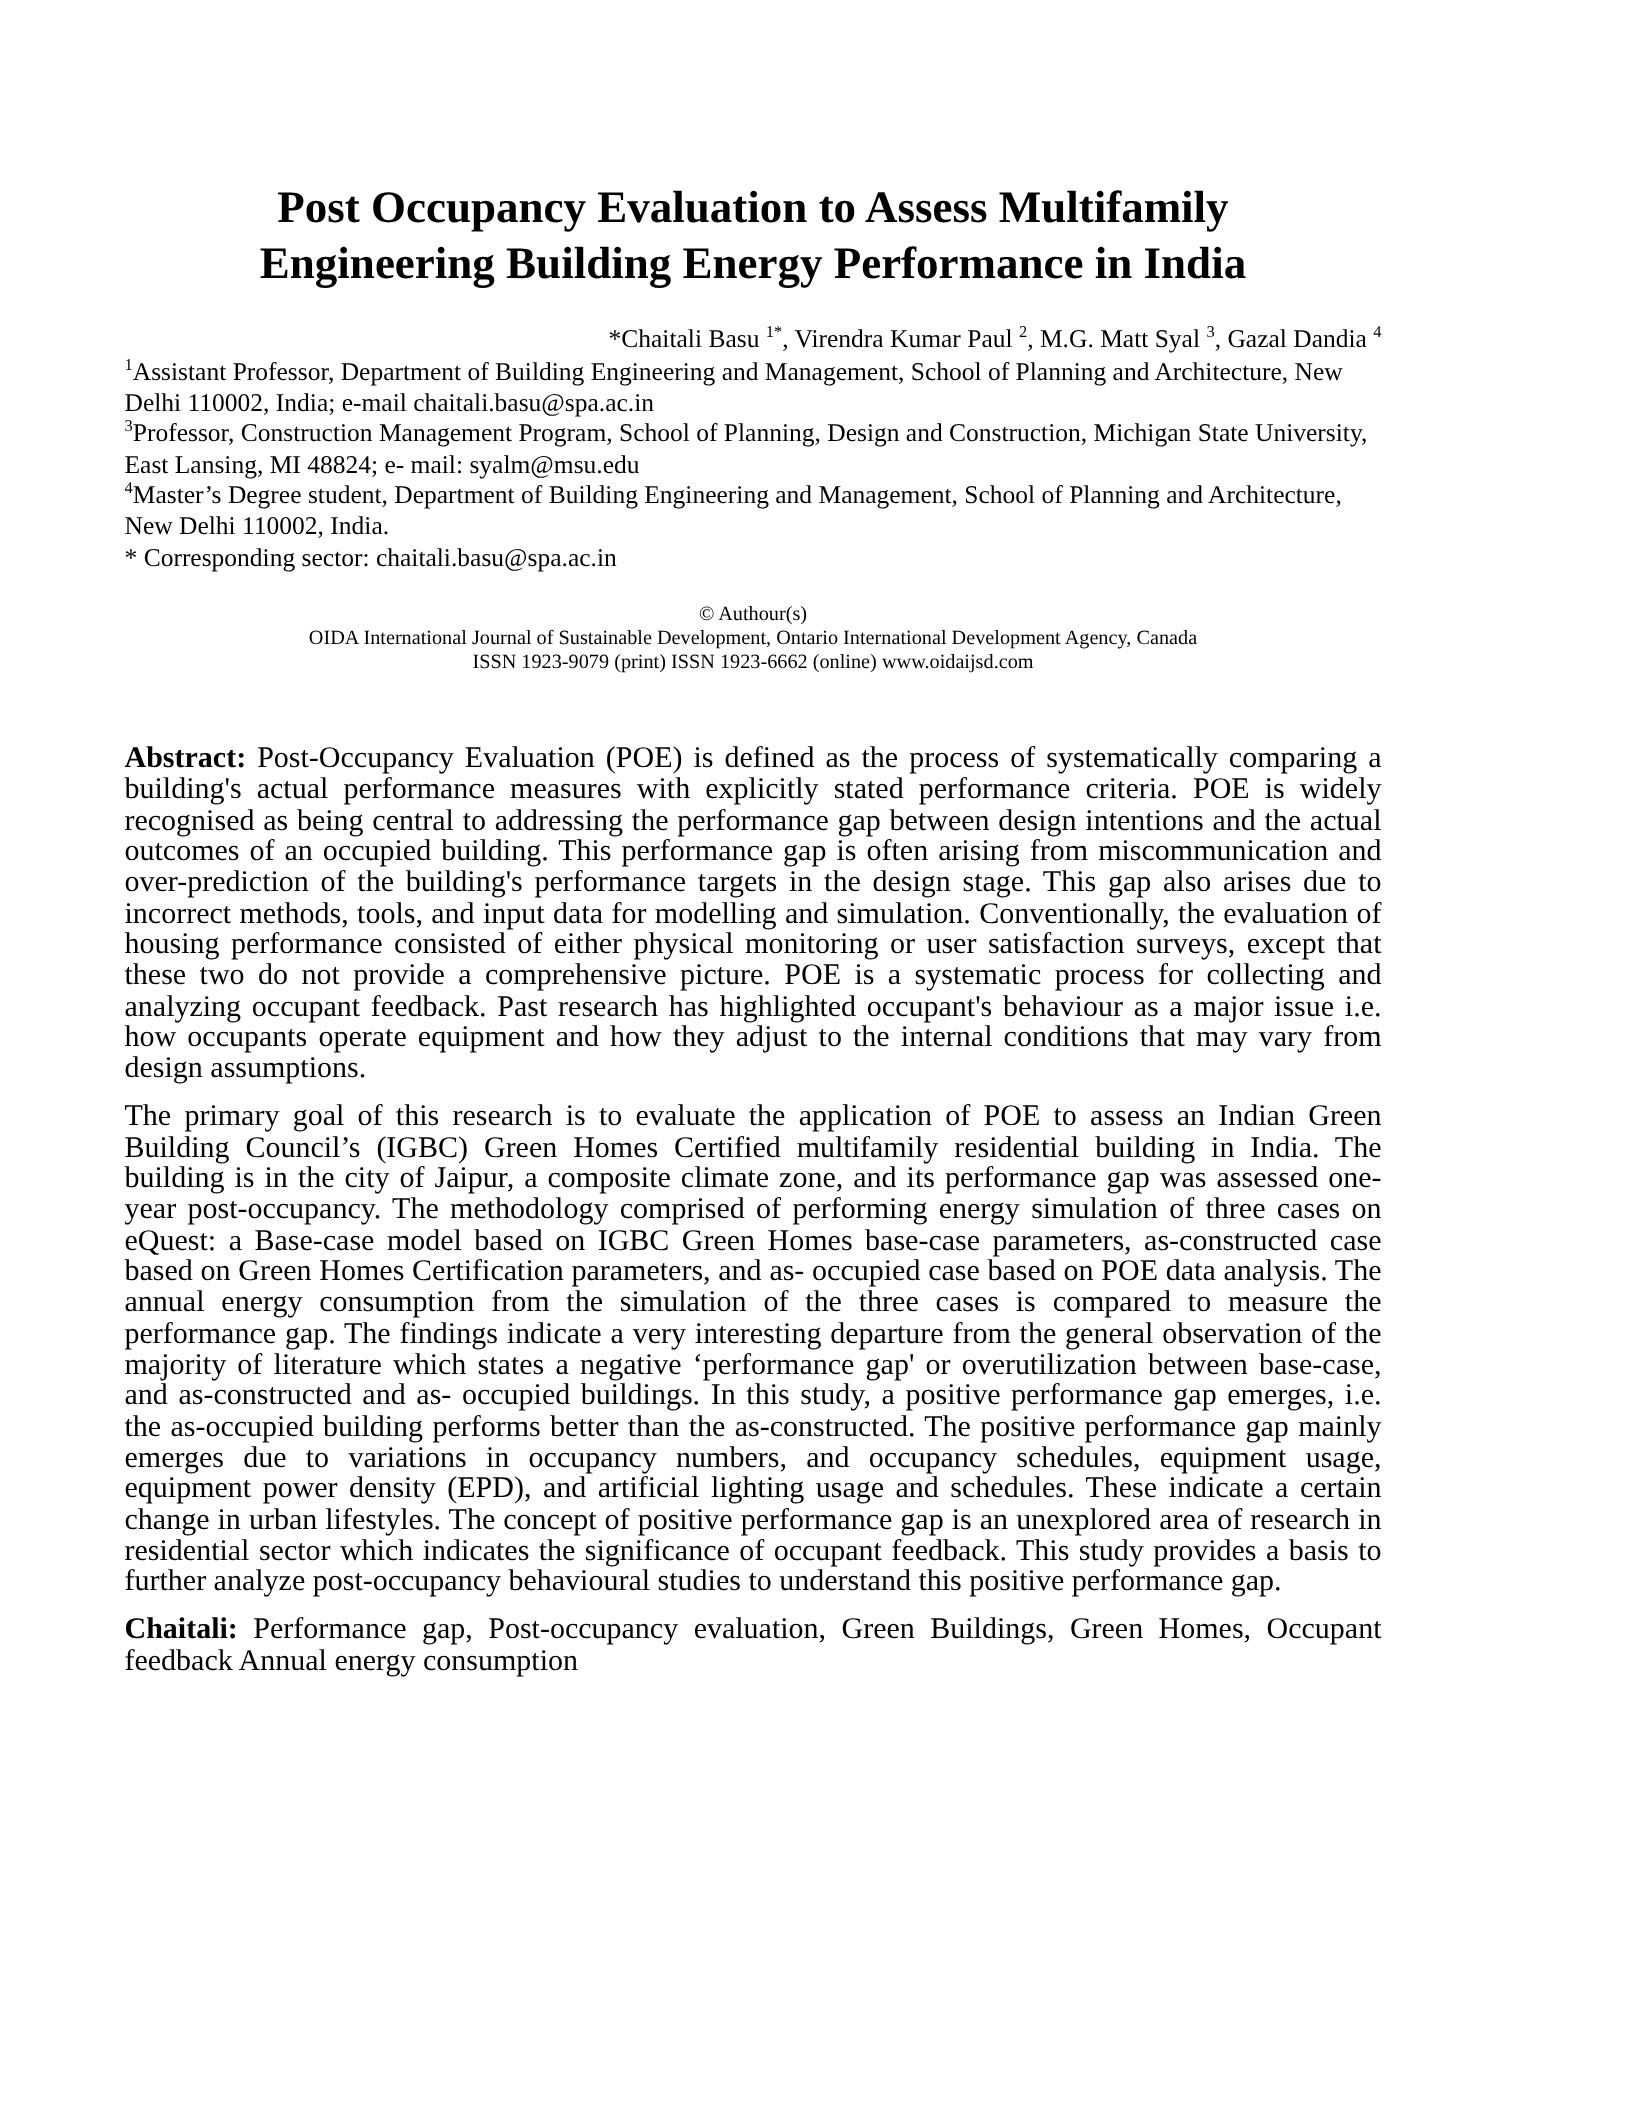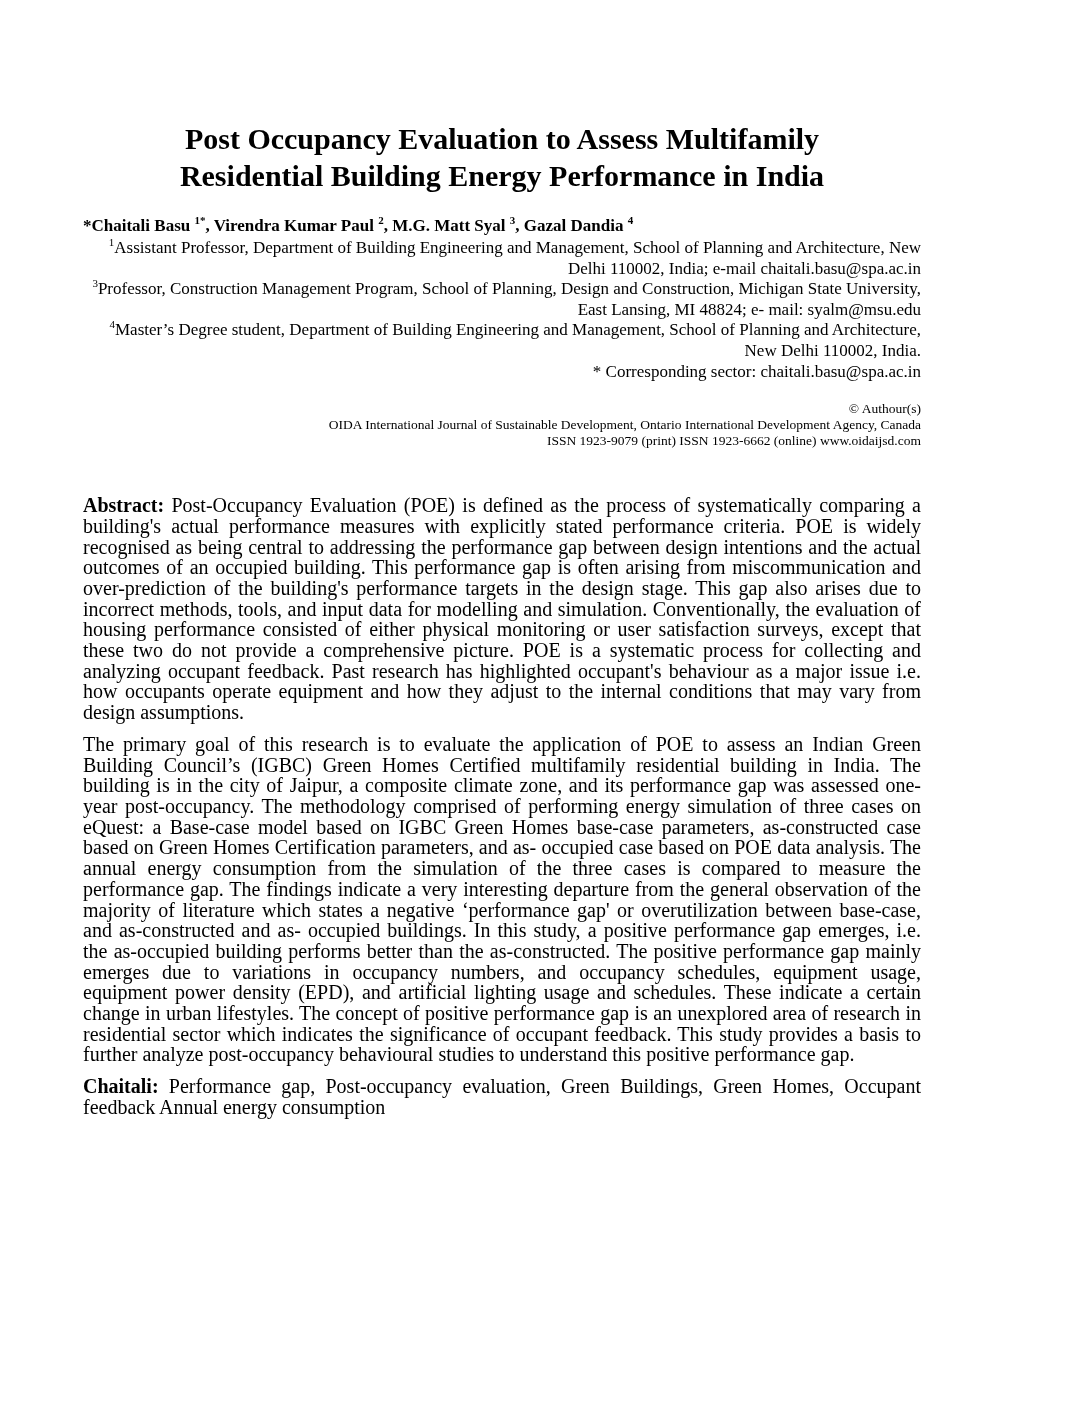--- a/index.html
+++ b/index.html
@@ -23,63 +23,63 @@
   .title {
     font-size: 30px;
     line-height: 37px;
     font-weight: bold;
     text-align: center;
     margin: 0;
   }
   .authors {
     margin: 21px 0 0 0;
     font-size: 17px;
-    font-weight: bold;
-    text-align: left;
+    font-weight: normal;
+    text-align: right;
     line-height: 21px;
   }
   sup {
     font-size: 11px;
     line-height: 0;
     vertical-align: super;
   }
   .affiliations {
     margin: 2px 0 0 0;
   }
   .affil, .corresponding {
     margin: 0;
     font-size: 17px;
     line-height: 20.6px;
-    text-align: right;
+    text-align: left;
   }
   .copyright {
     margin-top: 19px;
     font-size: 13.5px;
     line-height: 16px;
-    text-align: right;
+    text-align: center;
   }
   .copyright p { margin: 0; }
   .body-text {
     margin-top: 46px;
   }
   .para {
     font-size: 20px;
     line-height: 20.7px;
     text-align: justify;
     margin: 0 0 11px 0;
   }
   .para b { font-weight: bold; }
 </style>
 </head>
 <body>
 
 <div class="page">
   <div class="content">
 
-    <h1 class="title"><span>Post Occupancy Evaluation to Assess Multifamily</span><br><span>Residential Building Energy Performance in India</span></h1>
+    <h1 class="title"><span>Post Occupancy Evaluation to Assess Multifamily</span><br><span>Engineering Building Energy Performance in India</span></h1>
 
     <p class="authors"><span>*Chaitali Basu </span><sup>1*</sup><span>, Virendra Kumar Paul </span><sup>2</sup><span>, M.G. Matt Syal </span><sup>3</sup><span>, Gazal Dandia </span><sup>4</sup></p>
 
     <div class="affiliations">
       <p class="affil"><sup>1</sup><span>Assistant Professor, Department of Building Engineering and Management, School of Planning and Architecture, New Delhi 110002, India; e-mail chaitali.basu@spa.ac.in</span></p>
       <p class="affil"><sup>3</sup><span>Professor, Construction Management Program, School of Planning, Design and Construction, Michigan State University, East Lansing, MI 48824; e- mail: syalm@msu.edu</span></p>
       <p class="affil"><sup>4</sup><span>Master’s Degree student, Department of Building Engineering and Management, School of Planning and Architecture, New Delhi 110002, India.</span></p>
       <p class="corresponding">* Corresponding sector: chaitali.basu@spa.ac.in</p>
     </div>
 

